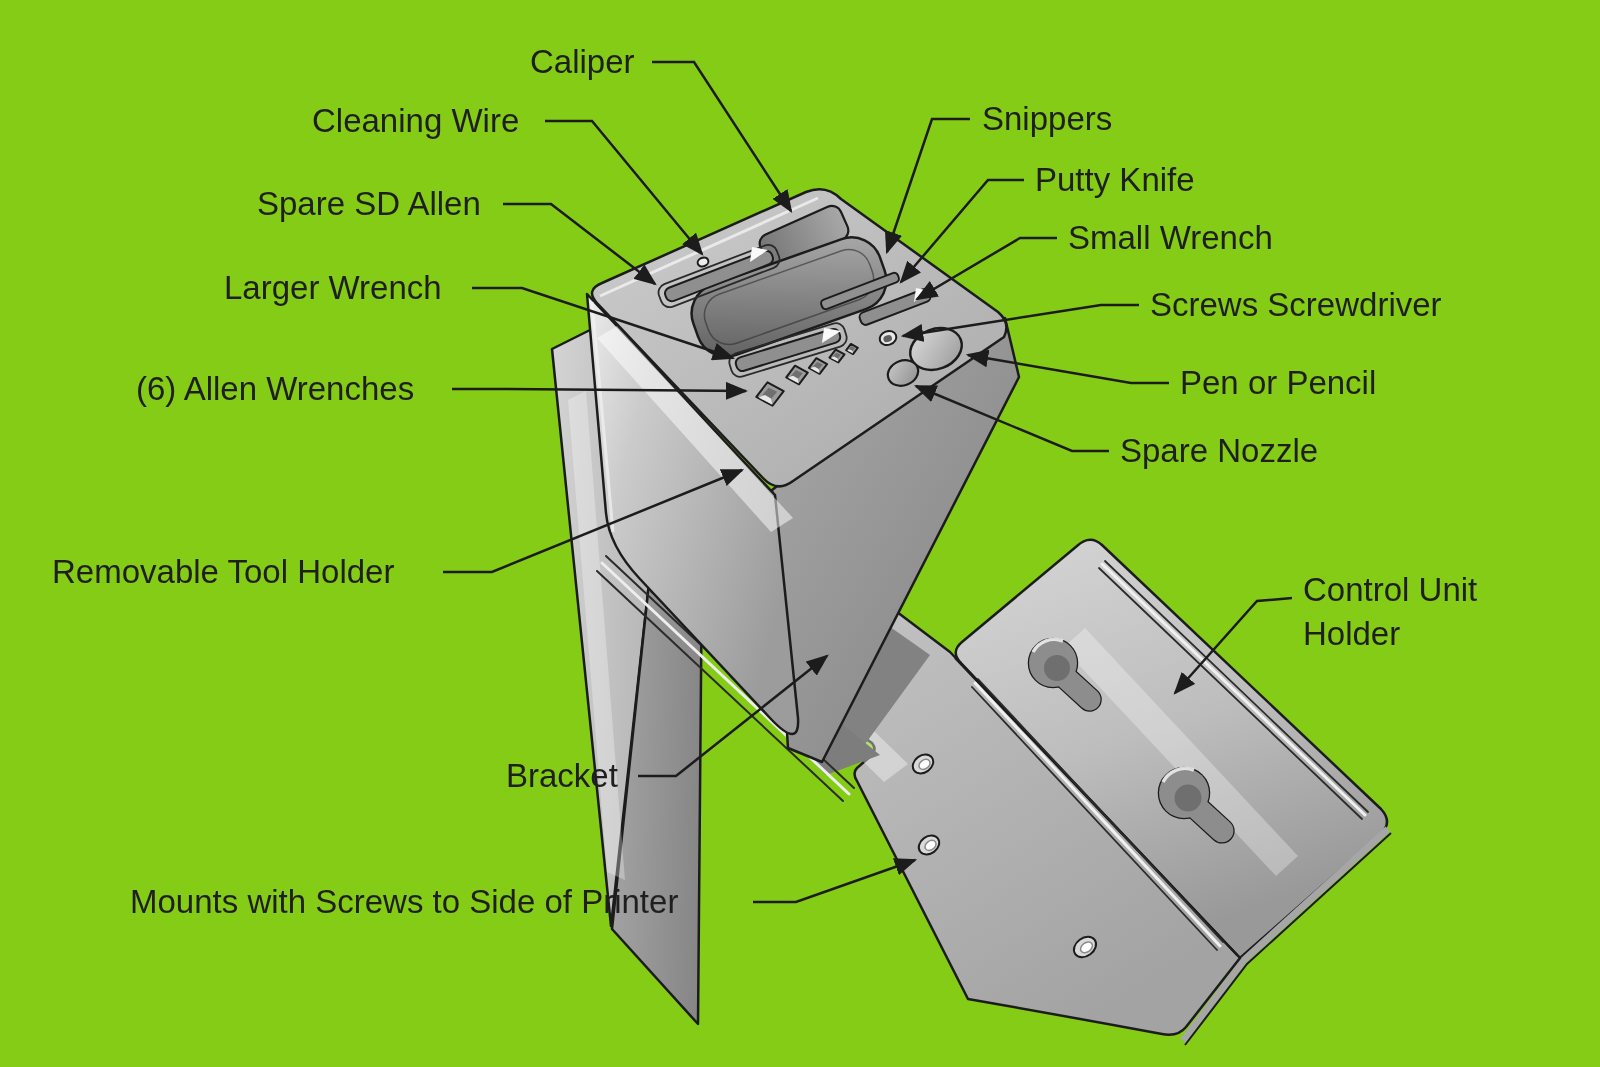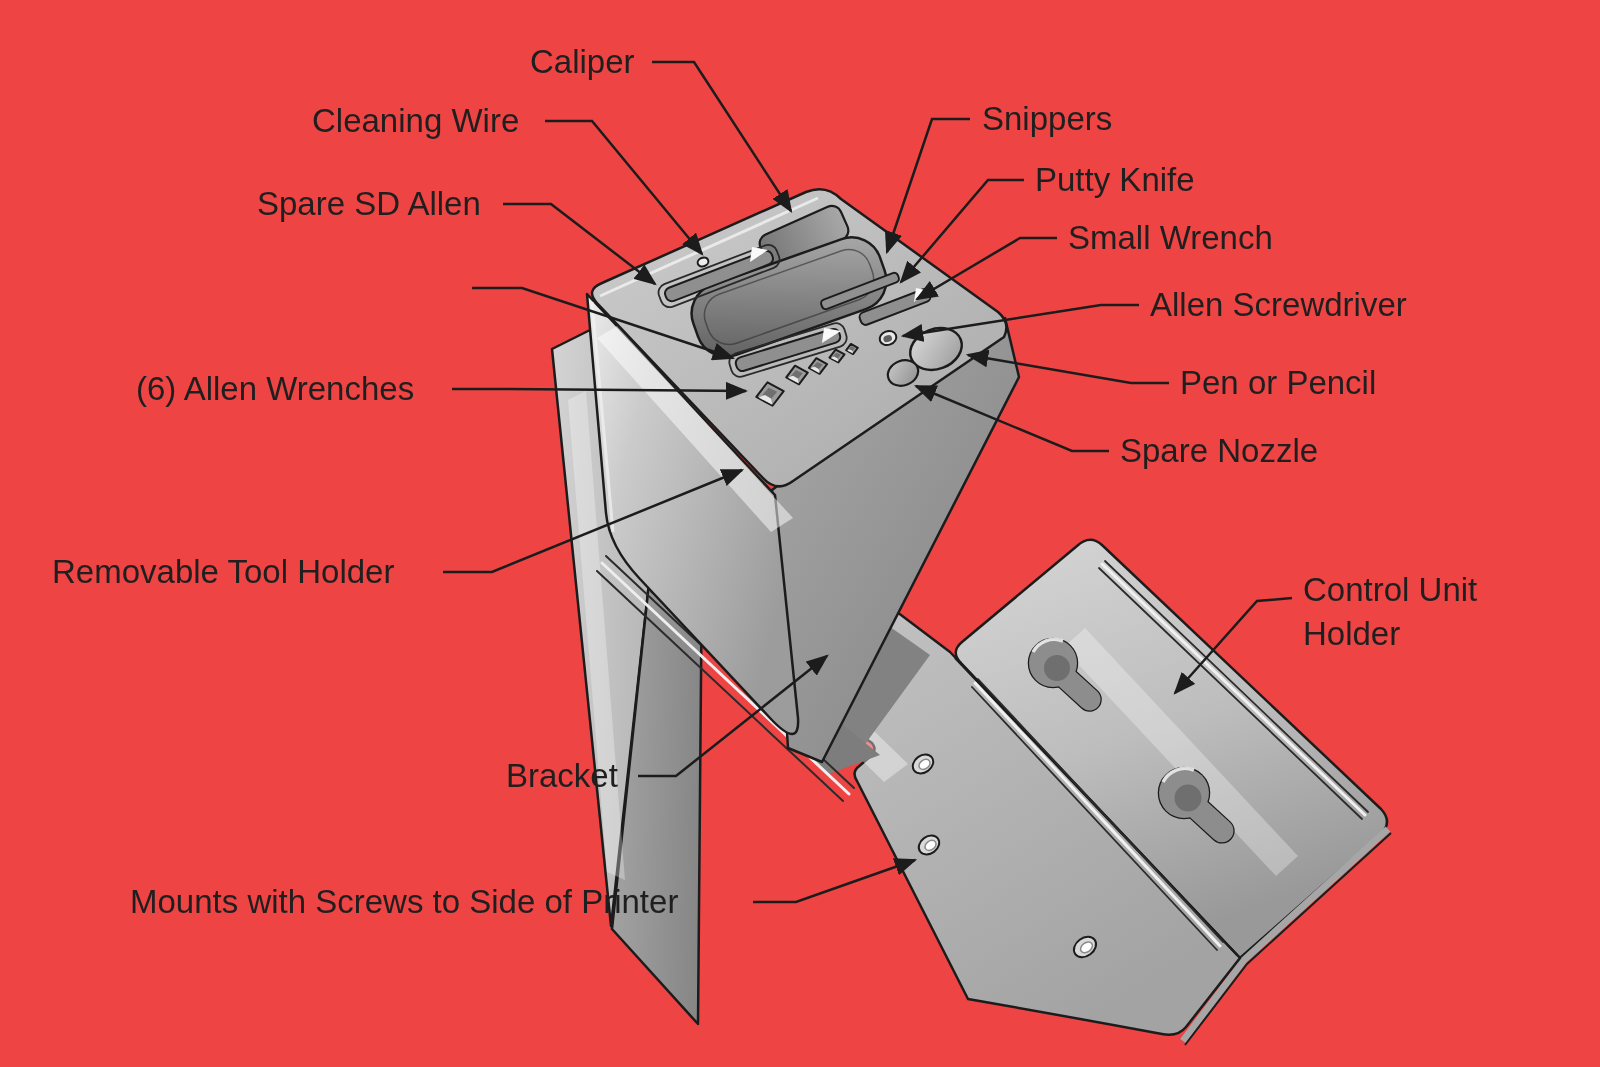--- a/index.html
+++ b/index.html
@@ -1,16 +1,16 @@
 <!DOCTYPE html>
 <html><head>
 <meta charset="utf-8">
 <style>
   html,body{margin:0;padding:0;background:#ffffff;}
-  #stage{position:relative;width:1600px;height:1067px;background:#ef4444;overflow:hidden;
+  #stage{position:relative;width:1600px;height:1067px;background:#84cc16;overflow:hidden;
          font-family:"Liberation Sans", sans-serif;}
   #stage svg{position:absolute;left:0;top:0;}
   .lbl{position:absolute;font-size:33px;line-height:1.3;color:#1f1f1f;white-space:nowrap;
        letter-spacing:0px;}
   .lbl.wrap{white-space:normal;width:212px;line-height:1.32;}
 </style>
 </head>
 <body>
 
 <div id="stage">
@@ -215,24 +215,25 @@
     <polyline points="1139,305 1101,305 903,336" marker-end="url(#arrow)"></polyline>
     <polyline points="1169,383 1131,383 968,355" marker-end="url(#arrow)"></polyline>
     <polyline points="1109,451 1072,451 916,386" marker-end="url(#arrow)"></polyline>
     <polyline points="1292,598 1257,601 1175,693" marker-end="url(#arrow)"></polyline>
   </g>
 </svg>
 
   <div class="lbl" style="left:530px;top:41px">Caliper</div>
   <div class="lbl" style="left:312px;top:100px">Cleaning Wire</div>
   <div class="lbl" style="left:257px;top:183px">Spare SD Allen</div>
+  <div class="lbl" style="left:224px;top:267px">Larger Wrench</div>
   <div class="lbl" style="left:136px;top:368px">(6) Allen Wrenches</div>
   <div class="lbl" style="left:52px;top:551px">Removable Tool Holder</div>
   <div class="lbl" style="left:506px;top:755px">Bracket</div>
   <div class="lbl" style="left:130px;top:881px">Mounts with Screws to Side of Printer</div>
   <div class="lbl" style="left:982px;top:98px">Snippers</div>
   <div class="lbl" style="left:1035px;top:159px">Putty Knife</div>
   <div class="lbl" style="left:1068px;top:217px">Small Wrench</div>
-  <div class="lbl" style="left:1150px;top:284px">Allen Screwdriver</div>
+  <div class="lbl" style="left:1150px;top:284px">Screws Screwdriver</div>
   <div class="lbl" style="left:1180px;top:362px">Pen or Pencil</div>
   <div class="lbl wrap" style="left:1303px;top:568px">Control Unit Holder</div>
   <div class="lbl" style="left:1120px;top:430px">Spare Nozzle</div>
 </div>
 
 </body></html>

